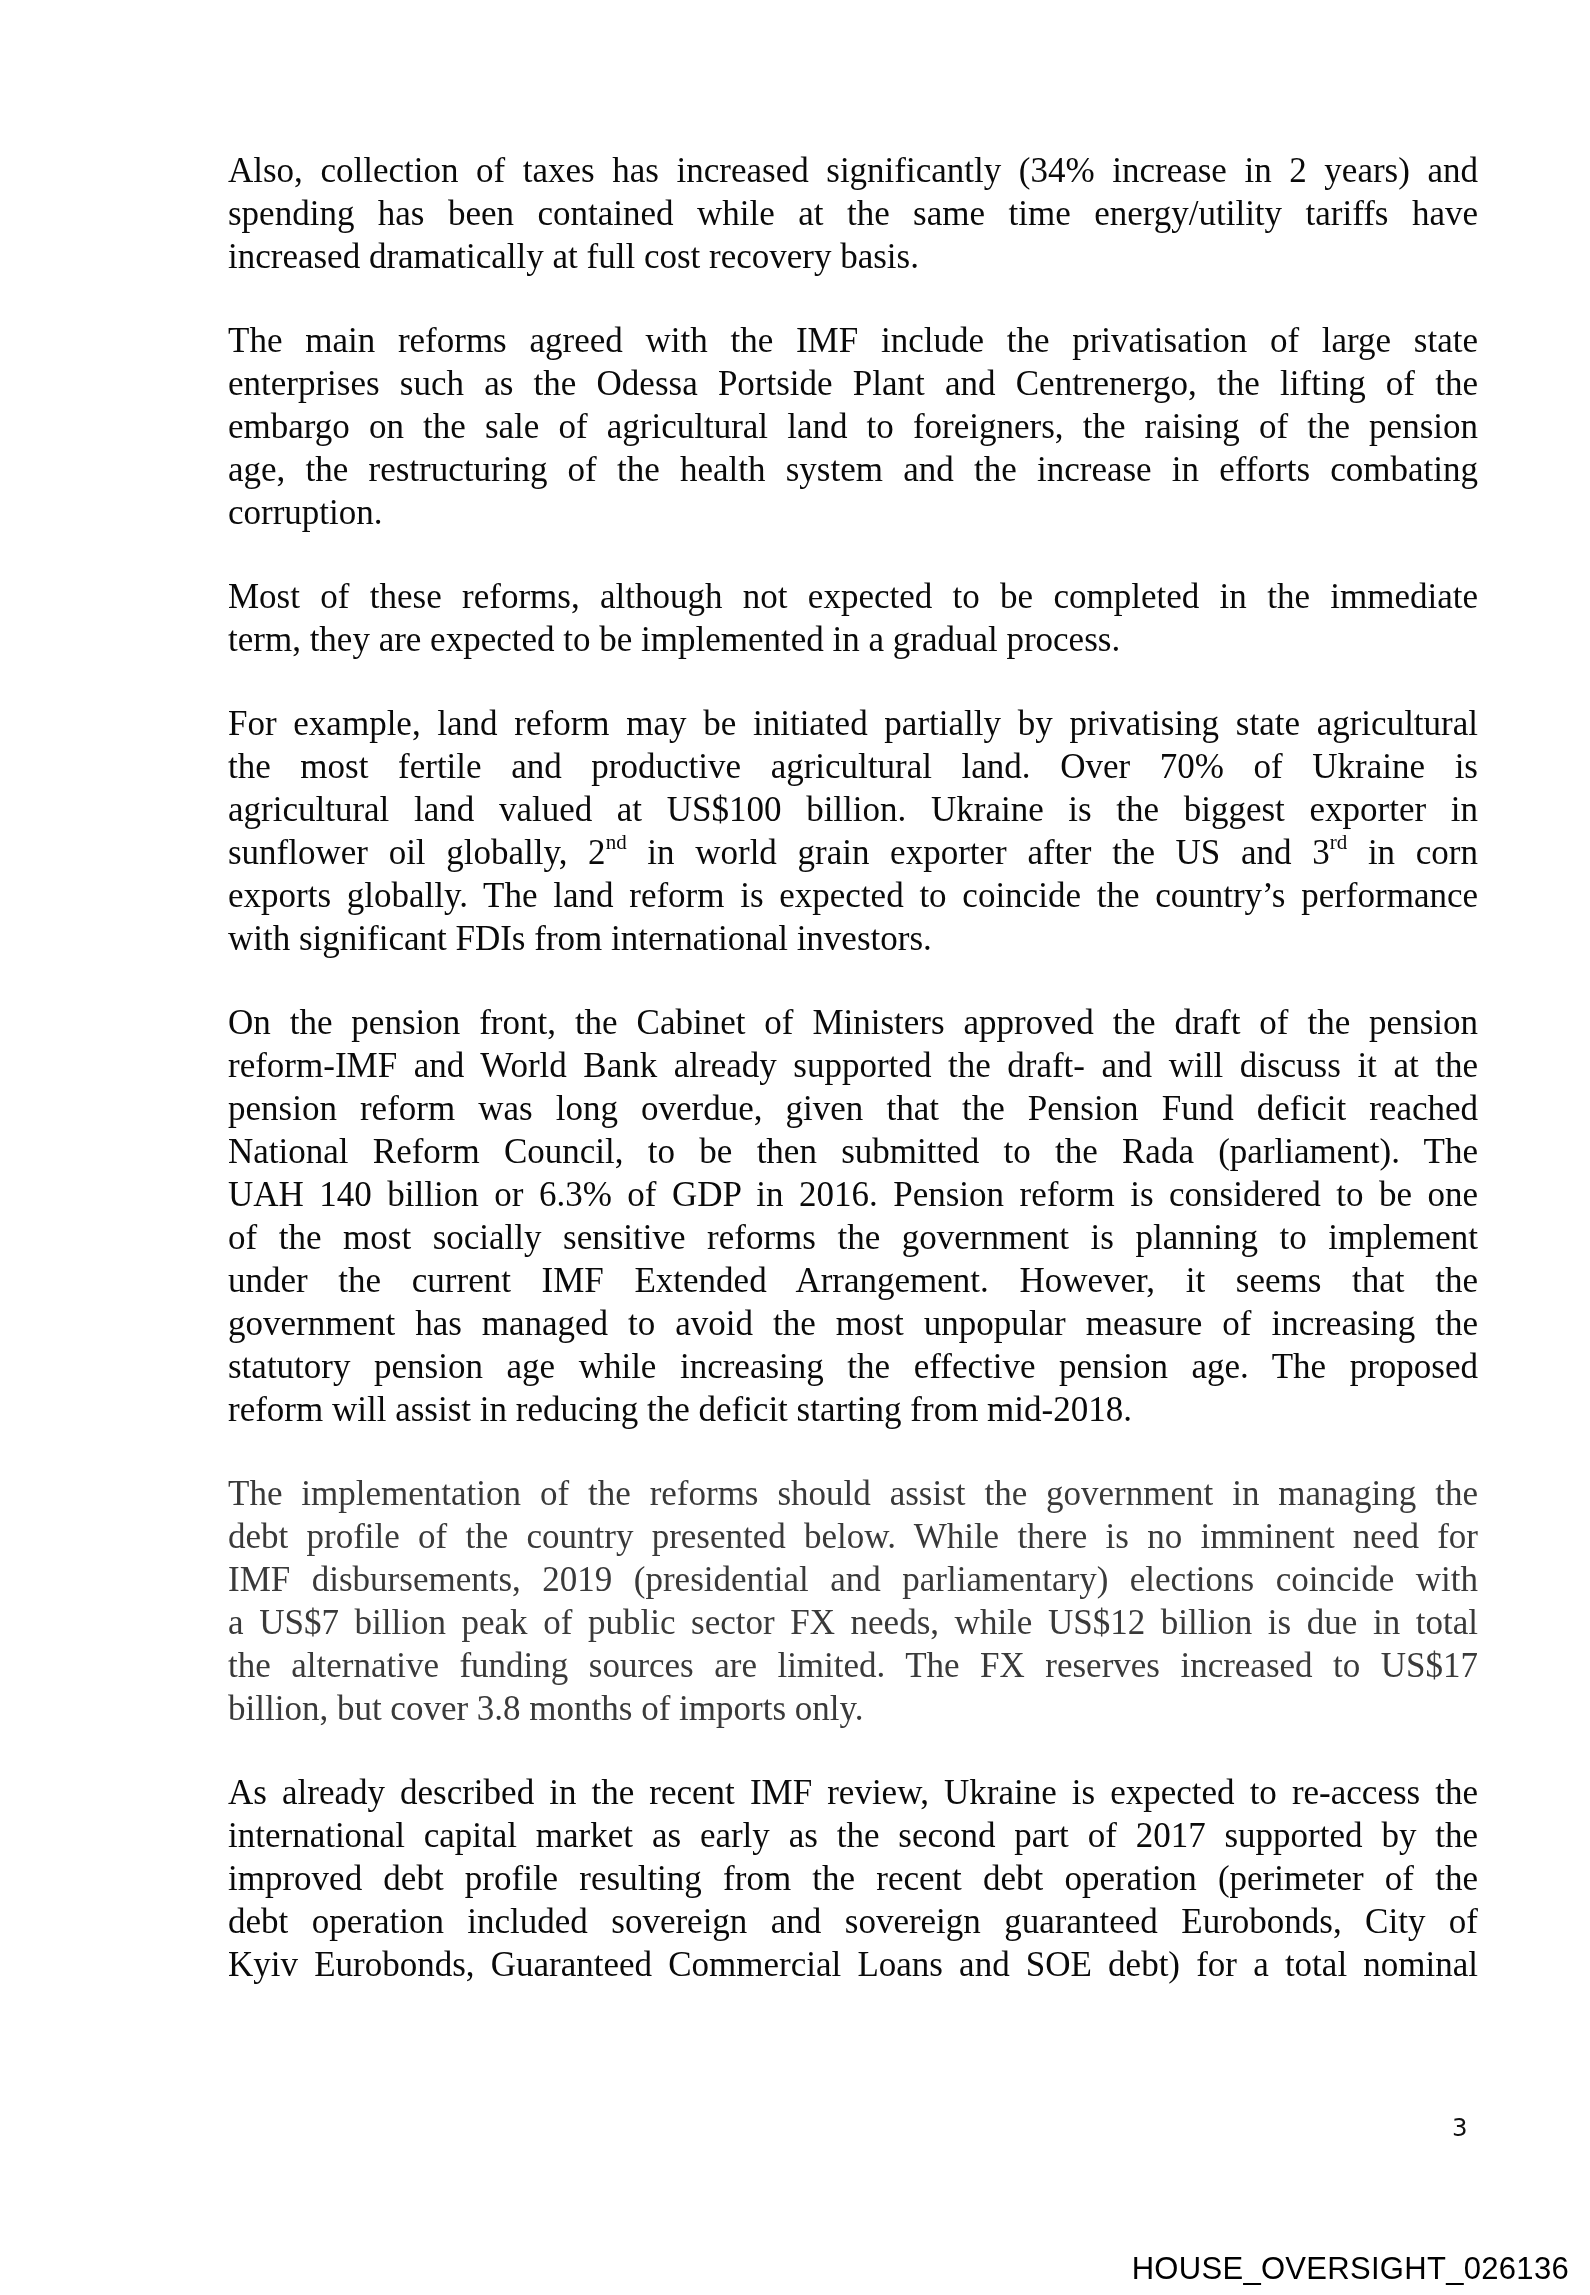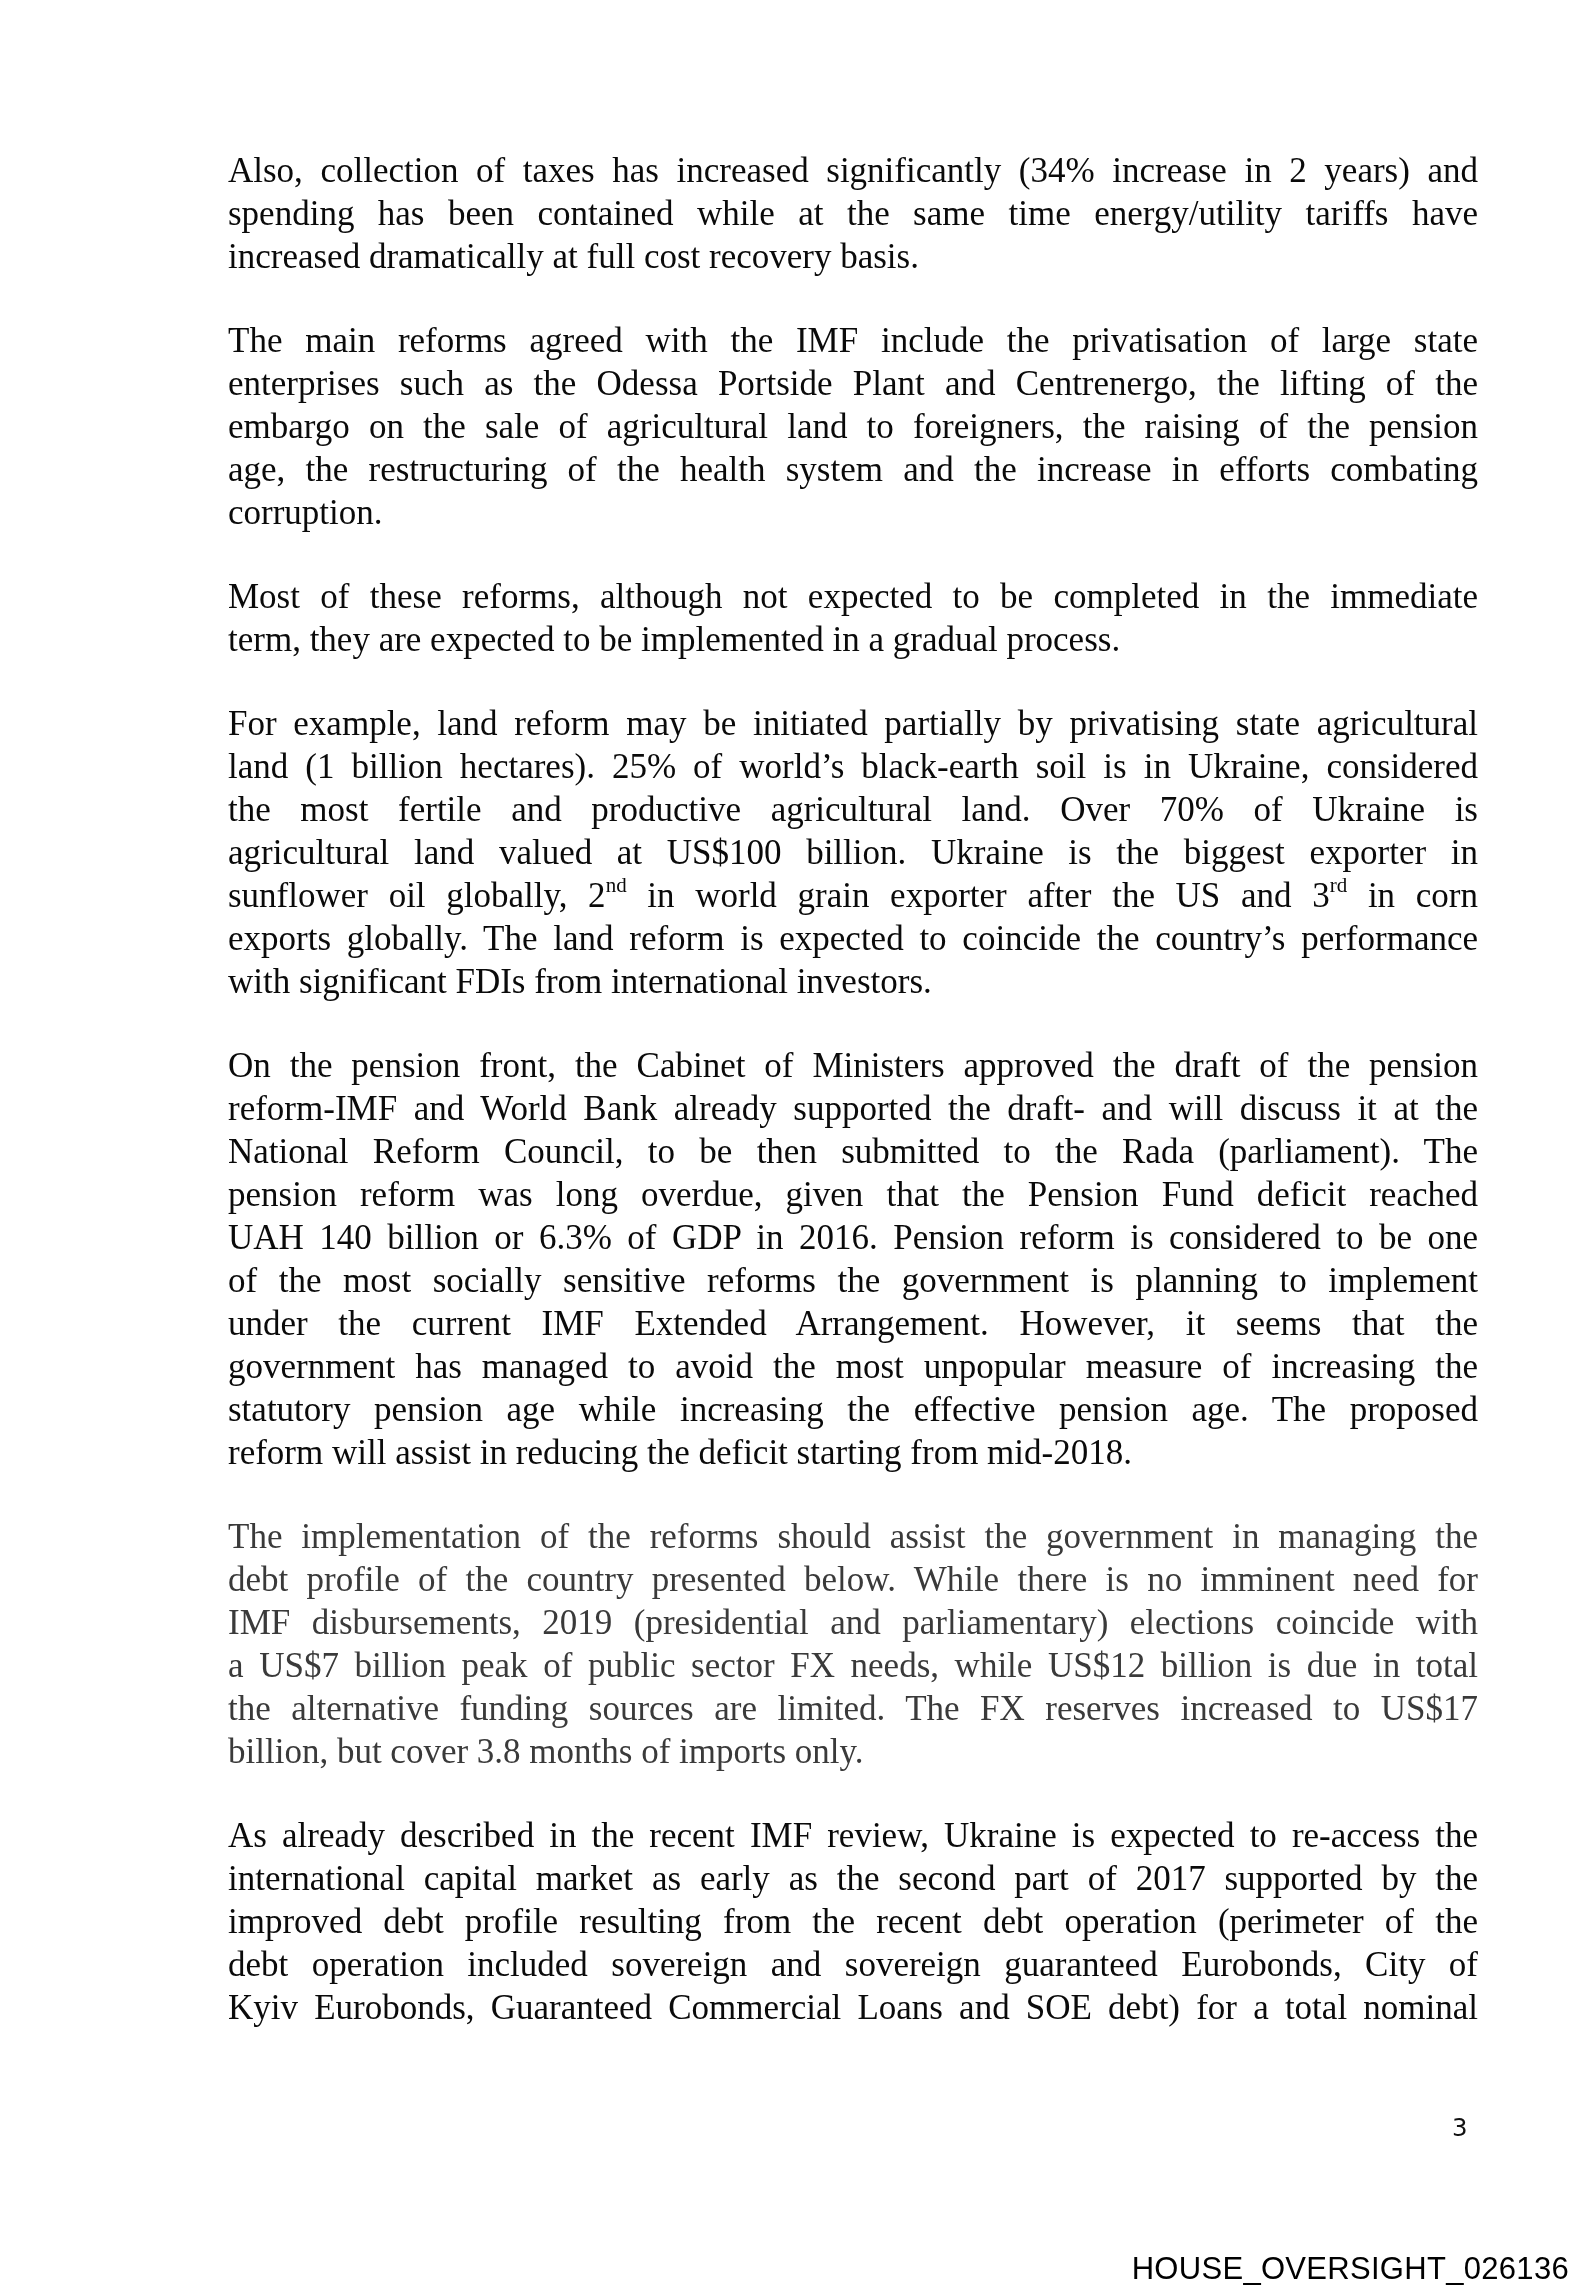--- a/index.html
+++ b/index.html
@@ -96,32 +96,31 @@
         <span class="line"><span class="line-inner">embargo on the sale of agricultural land to foreigners, the raising of the pension</span></span>
         <span class="line"><span class="line-inner">age, the restructuring of the health system and the increase in efforts combating</span></span>
         <span class="line last"><span class="line-inner">corruption.</span></span>
       </div>
       <div class="para">
         <span class="line"><span class="line-inner">Most of these reforms, although not expected to be completed in the immediate</span></span>
         <span class="line last"><span class="line-inner">term, they are expected to be implemented in a gradual process.</span></span>
       </div>
       <div class="para">
         <span class="line"><span class="line-inner">For example, land reform may be initiated partially by privatising state agricultural</span></span>
-        <span class="line"><span class="line-inner">land (1 billion hectares). 25% of world’s black-earth soil is in Ukraine, considered</span></span>
         <span class="line"><span class="line-inner">the most fertile and productive agricultural land. Over 70% of Ukraine is</span></span>
         <span class="line"><span class="line-inner">agricultural land valued at US$100 billion. Ukraine is the biggest exporter in</span></span>
         <span class="line"><span class="line-inner"><span>sunflower oil globally, 2</span><sup>nd</sup><span> in world grain exporter after the US and 3</span><sup>rd</sup><span> in corn</span></span></span>
         <span class="line"><span class="line-inner">exports globally. The land reform is expected to coincide the country’s performance</span></span>
         <span class="line last"><span class="line-inner">with significant FDIs from international investors.</span></span>
       </div>
       <div class="para">
         <span class="line"><span class="line-inner">On the pension front, the Cabinet of Ministers approved the draft of the pension</span></span>
         <span class="line"><span class="line-inner">reform-IMF and World Bank already supported the draft- and will discuss it at the</span></span>
+        <span class="line"><span class="line-inner">pension reform was long overdue, given that the Pension Fund deficit reached</span></span>
         <span class="line"><span class="line-inner">National Reform Council, to be then submitted to the Rada (parliament). The</span></span>
-        <span class="line"><span class="line-inner">pension reform was long overdue, given that the Pension Fund deficit reached</span></span>
         <span class="line"><span class="line-inner">UAH 140 billion or 6.3% of GDP in 2016. Pension reform is considered to be one</span></span>
         <span class="line"><span class="line-inner">of the most socially sensitive reforms the government is planning to implement</span></span>
         <span class="line"><span class="line-inner">under the current IMF Extended Arrangement. However, it seems that the</span></span>
         <span class="line"><span class="line-inner">government has managed to avoid the most unpopular measure of increasing the</span></span>
         <span class="line"><span class="line-inner">statutory pension age while increasing the effective pension age. The proposed</span></span>
         <span class="line last"><span class="line-inner">reform will assist in reducing the deficit starting from mid-2018.</span></span>
       </div>
       <div class="para gray">
         <span class="line"><span class="line-inner">The implementation of the reforms should assist the government in managing the</span></span>
         <span class="line"><span class="line-inner">debt profile of the country presented below. While there is no imminent need for</span></span>

